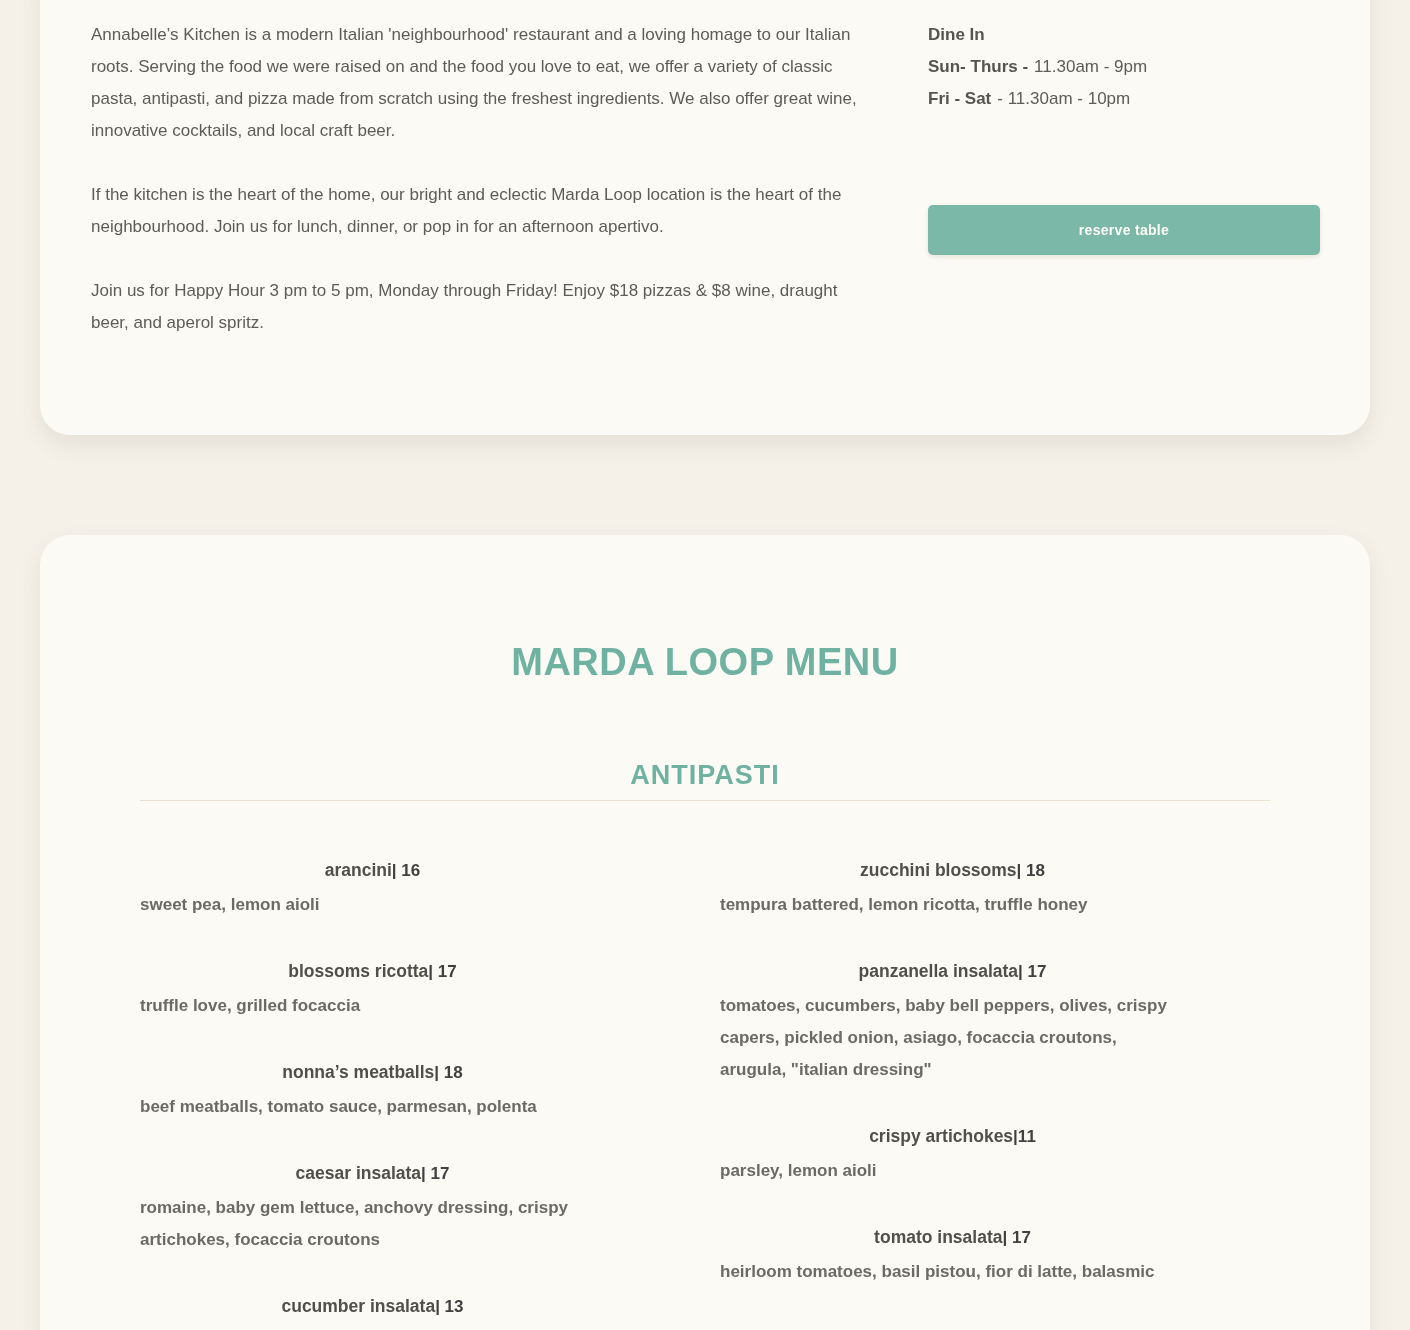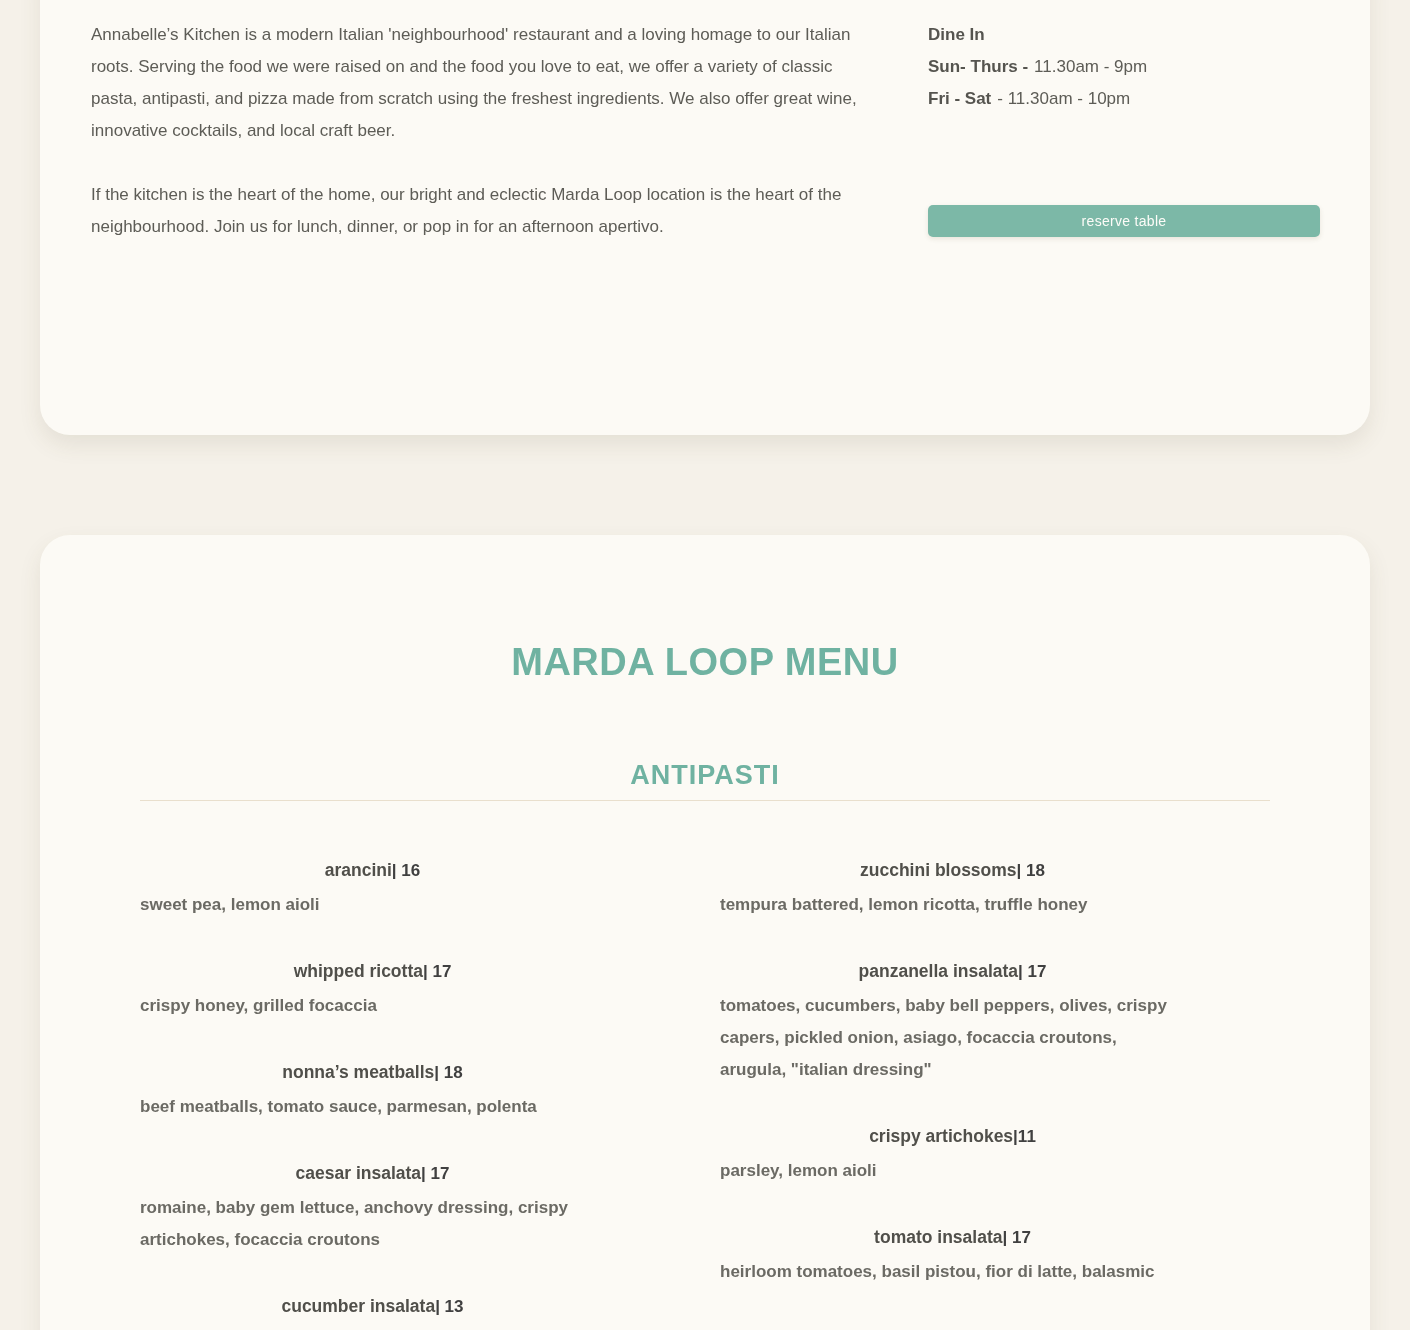--- a/index.html
+++ b/index.html
@@ -38,29 +38,29 @@
     font-size: 17px;
     line-height: 32px;
     color: #5d5c56;
   }
   .hours-title { font-weight: 700; color: #55544f; }
   .hours-row .hlabel { font-weight: 700; color: #55544f; }
   .hours-row .hvalue { margin-left: 6px; }
   .reserve-btn {
     display: block;
     width: 392px;
-    height: 32px;
+    height: 50px;
     margin-top: 90px;
     border: none;
     border-radius: 5px;
     background: #7cb8a7;
     color: #fdfcf8;
     font-family: "Liberation Sans", sans-serif;
     font-size: 14px;
-    font-weight: 400;
+    font-weight: 700;
     letter-spacing: 0.3px;
     cursor: pointer;
     box-shadow: 0 2px 5px rgba(90, 75, 45, 0.12);
   }
   
   .card-menu {
     margin-top: 100px;
     height: 1000px;
     padding: 104px 100px 60px;
   }
@@ -116,20 +116,21 @@
     font-weight: bold;
   }
 </style>
 </head>
 <body>
 
 <div class="card card-intro">
   <div class="intro-text">
     <p>Annabelle’s Kitchen is a modern Italian 'neighbourhood' restaurant and a loving homage to our Italian roots. Serving the food we were raised on and the food you love to eat, we offer a variety of classic pasta, antipasti, and pizza made from scratch using the freshest ingredients. We also offer great wine, innovative cocktails, and local craft beer.</p>
     <p>If the kitchen is the heart of the home, our bright and eclectic Marda Loop location is the heart of the neighbourhood. Join us for lunch, dinner, or pop in for an afternoon apertivo.</p>
+    <p>Join us for Happy Hour 3 pm to 5 pm, Monday through Friday! Enjoy $18 pizzas &amp; $8 wine, draught beer, and aperol spritz.</p>
   </div>
   <div class="intro-side">
     <div class="hours-title">Dine In</div>
     <div class="hours-row">
       <span class="hlabel">Sun- Thurs -</span><span class="hvalue">11.30am - 9pm</span>
     </div>
     <div class="hours-row">
       <span class="hlabel">Fri - Sat</span><span class="hvalue">- 11.30am - 10pm</span>
     </div>
     <button class="reserve-btn">reserve table</button>
@@ -144,24 +145,24 @@
     <div class="menu-col">
       <div class="menu-item">
         <div class="item-head">
           <span class="item-name">arancini</span>
           <span class="item-price">| 16</span>
         </div>
         <div class="item-desc">sweet pea, lemon aioli</div>
       </div>
       <div class="menu-item">
         <div class="item-head">
-          <span class="item-name">whipped ricotta</span>
-          <span class="item-price">| 17</span>
-        </div>
-        <div class="item-desc">crispy honey, grilled focaccia</div>
+          <span class="item-name">blossoms ricotta</span>
+          <span class="item-price">| 17</span>
+        </div>
+        <div class="item-desc">truffle love, grilled focaccia</div>
       </div>
       <div class="menu-item">
         <div class="item-head">
           <span class="item-name">nonna’s meatballs</span>
           <span class="item-price">| 18</span>
         </div>
         <div class="item-desc">beef meatballs, tomato sauce, parmesan, polenta</div>
       </div>
       <div class="menu-item">
         <div class="item-head">

